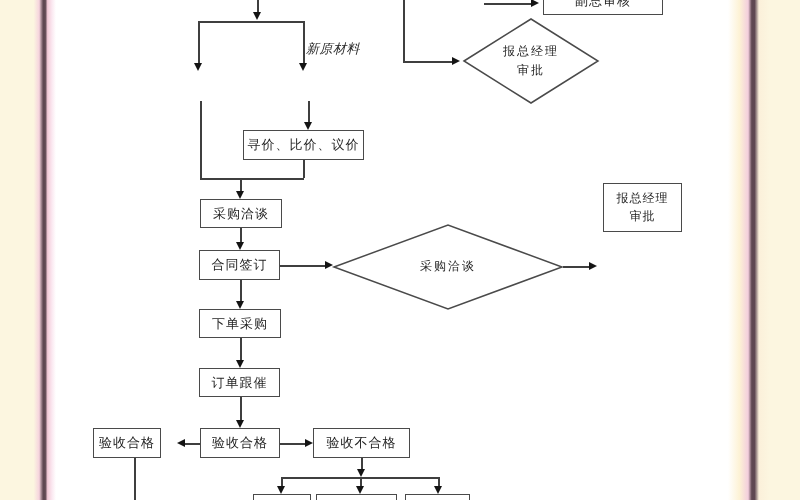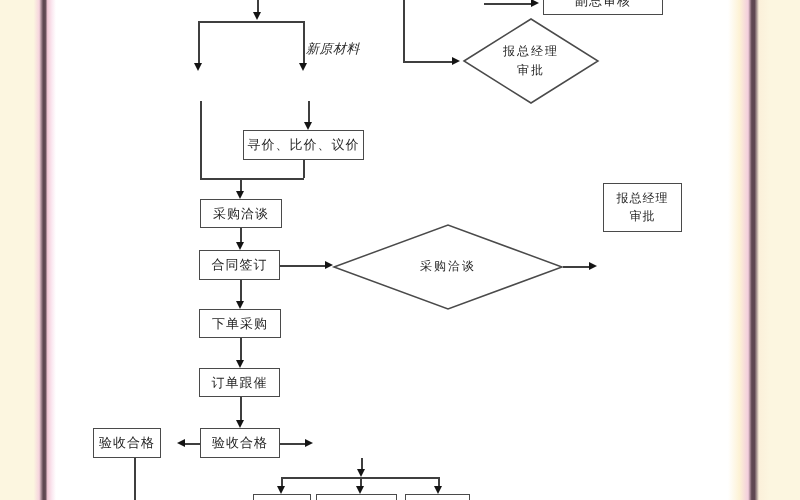--- a/index.html
+++ b/index.html
@@ -148,18 +148,21 @@
   </div>
 
   <div class="box" style="left:93px;top:428px;width:68px;height:30px">
     <span>验收合格</span>
   </div>
 
   <div class="box" style="left:200px;top:428px;width:80px;height:30px">
     <span>验收合格</span>
   </div>
 
+  <div class="box" style="left:313px;top:428px;width:97px;height:30px">
+    <span>验收不合格</span>
+  </div>
 
   <div class="box" style="left:253px;top:494px;width:58px;height:20px"></div>
   <div class="box" style="left:316px;top:494px;width:81px;height:20px"></div>
   <div class="box" style="left:405px;top:494px;width:65px;height:20px"></div>
 
 </div>
 
 </body></html>

